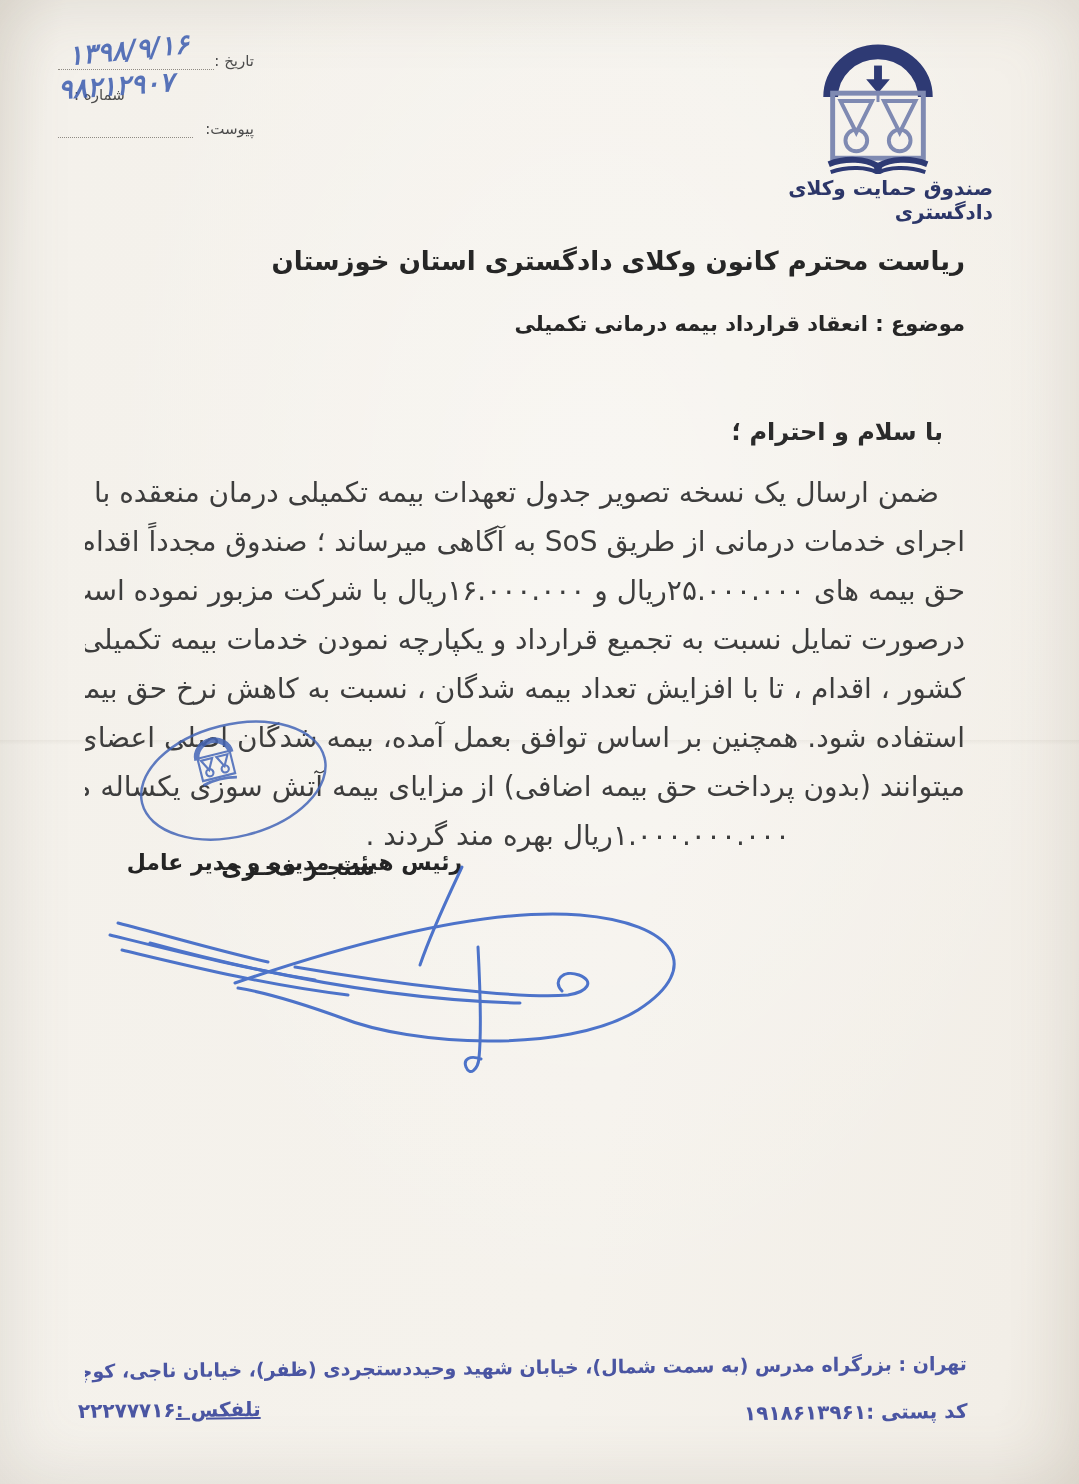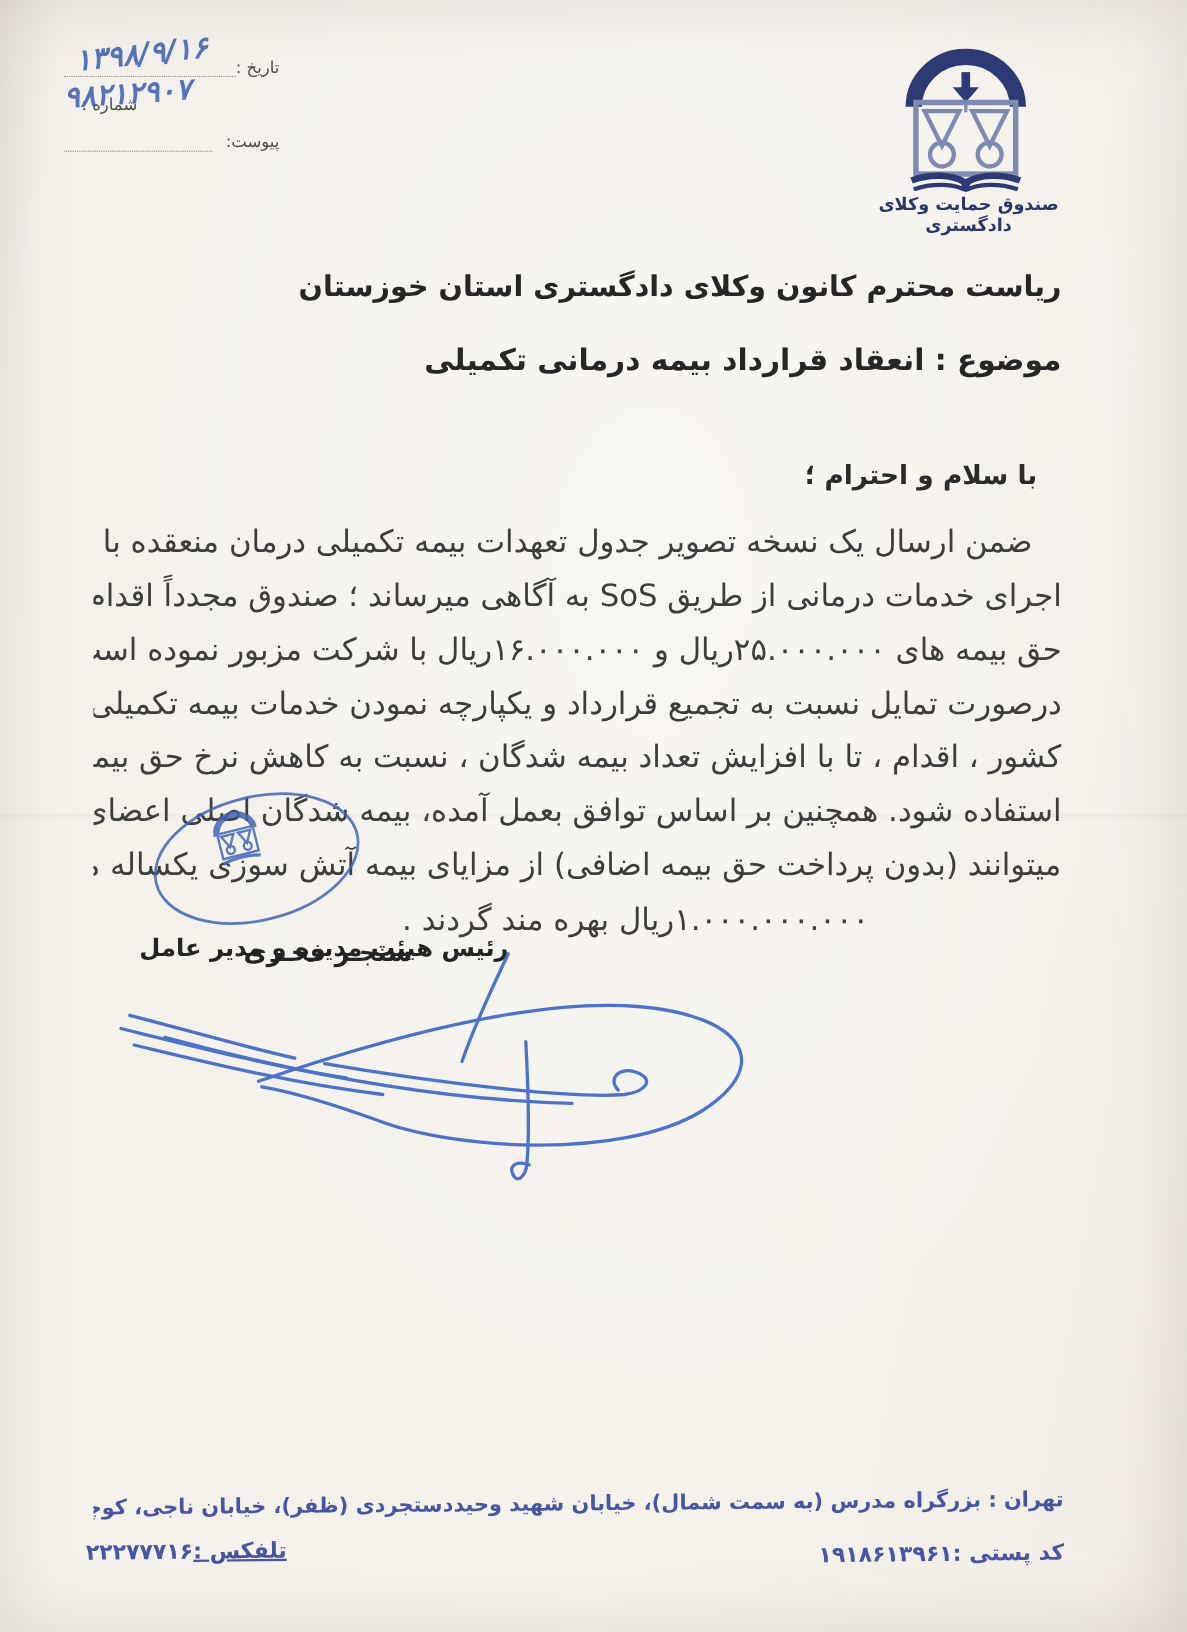--- a/index.html
+++ b/index.html
@@ -25,26 +25,26 @@
   }
   .hdr-label{white-space:nowrap;padding-right:4px;color:#4c4c4c;text-align:right;}
   .hdr-dots{flex:1;border-bottom:1.5px dotted #8f8b84;height:1.05em;}
   .handwrite{
     position:absolute;color:#3c5db0;font-size:27px;font-style:italic;
     letter-spacing:2px;white-space:nowrap;font-weight:bold;opacity:.85;
   }
   
   .logo-box{position:absolute;left:808px;top:36px;width:140px;height:138px;}
   .logo-caption{
-    position:absolute;left:768px;top:176px;width:225px;text-align:center;
-    font-size:16px;font-weight:bold;color:#2c3668;
+    position:absolute;left:768px;top:176px;width:225px;text-align:right;
+    font-size:20px;font-weight:bold;color:#2c3668;
   }
   
   .recipient{position:absolute;right:114px;top:246px;font-size:26px;font-weight:bold;color:#262626;}
-  .subject{position:absolute;right:114px;top:312px;font-size:27px;font-weight:bold;color:#262626;}
+  .subject{position:absolute;right:114px;top:312px;font-size:21px;font-weight:bold;color:#262626;}
   .salutation{position:absolute;right:136px;top:418px;font-size:24px;font-weight:bold;color:#2b2b2b;}
   
   .body-block{
     position:absolute;left:85px;top:468px;width:880px;
     font-size:28px;color:#3d3d3d;line-height:49px;
   }
   .body-line{
     height:49px;overflow:hidden;white-space:nowrap;
     text-align:justify;text-align-last:justify;
   }

